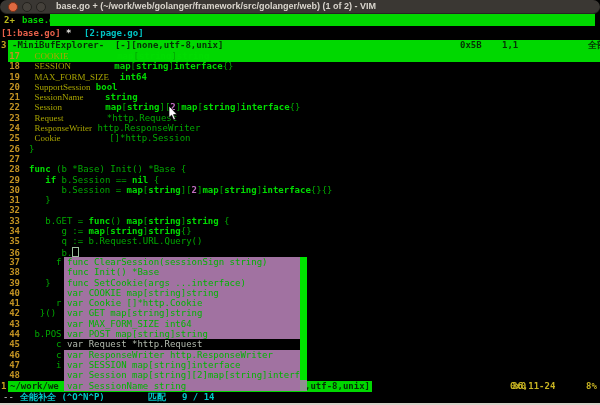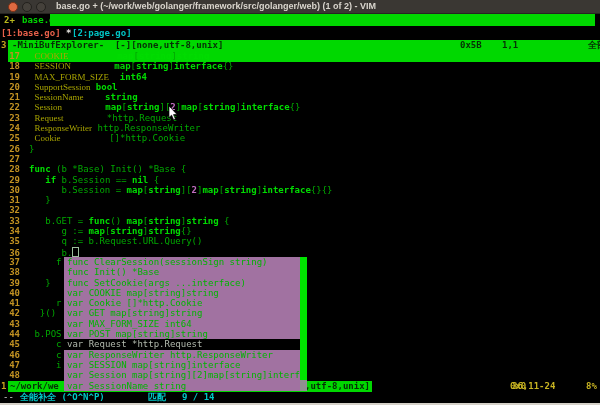--- a/index.html
+++ b/index.html
@@ -1,36 +1,36 @@
 <!DOCTYPE html>
 <html><head>
 <meta charset="utf-8">
 <style>
   html,body{margin:0;padding:0;background:#222;}
   .screen{position:relative;width:600px;height:405px;background:#000;overflow:hidden;
           font-family:"DejaVu Sans Mono",monospace;font-size:9px;line-height:10.31px;}
   
   .titlebar{position:absolute;left:0;top:0;width:600px;height:14px;background:#3a3733;
-            border-bottom:1px solid #262421;box-sizing:border-box;}
+            border-bottom:1px solid #262421;box-sizing:border-box;border-radius:7px;}
   .wbtn{position:absolute;top:2px;width:8px;height:8px;border-radius:50%;}
   .wbtn.close{left:8px;background:#e06a41;border:1px solid #7c3116;}
   .wbtn.min{left:22px;background:#45413b;border:1px solid #23211d;}
   .wbtn.max{left:36px;background:#45413b;border:1px solid #23211d;}
   .wtitle{position:absolute;left:56px;top:1px;color:#d9d5cd;
           font-family:"Liberation Sans",sans-serif;font-size:9px;font-weight:bold;white-space:pre;}
   
   .bufrow{position:absolute;left:0;top:14px;width:600px;height:13px;background:#000;white-space:pre;}
   .bprefix{position:absolute;left:4px;top:1px;color:#b9b91c;font-weight:bold;}
   .bname{position:absolute;left:22px;top:1px;color:#00d400;font-weight:bold;}
   .bfill{position:absolute;left:50px;top:0px;width:545px;height:12px;background:#00d800;}
   
   .tabrow{position:absolute;left:0;top:27px;width:528px;height:13px;background:#000;white-space:pre;padding-left:11px;}
   .tab1{position:absolute;left:1px;top:1px;color:#e8604a;font-weight:bold;}
   .tstar{position:absolute;left:66px;top:1px;color:#e8e6e2;font-weight:bold;}
-  .tab2{position:absolute;left:72px;top:1px;color:#00c4c4;font-weight:bold;}
+  .tab2{position:absolute;left:84px;top:1px;color:#00c4c4;font-weight:bold;}
   
   .sline{position:absolute;left:0;width:600px;height:11px;background:#000;}
   .stop{top:40px;}
   .sbottom{top:381px;}
   .bufnr{position:absolute;left:1px;top:0;color:#c8a41e;font-weight:bold;}
   .sgreen{position:absolute;left:8px;top:0;right:0;height:22px;background:#00d800;color:#003000;}
   .sgreen2{position:absolute;left:8px;top:0;width:364px;height:11px;background:#00d800;color:#003000;}
   .slabel{position:absolute;left:4px;top:0;white-space:pre;font-weight:bold;color:#062e06;}
   .spath{position:absolute;left:2px;top:0;white-space:pre;font-weight:bold;color:#062e06;}
   .ssuffix{position:absolute;right:2px;top:0;white-space:pre;font-weight:bold;color:#062e06;}
@@ -100,21 +100,21 @@
 
   <div class="codearea">
       <div class="crow"><span class="gut">17</span><span class="ctext"><span class="t"> </span><span class="f">COOKIE</span><span class="t">         </span><span class="k">map</span><span class="t">[</span><span class="k">string</span><span class="t">]</span><span class="k">string</span></span></div>
       <div class="crow"><span class="gut">18</span><span class="ctext"><span class="t"> </span><span class="f">SESSION</span><span class="t">        </span><span class="k">map</span><span class="t">[</span><span class="k">string</span><span class="t">]</span><span class="k">interface</span><span class="t">{}</span></span></div>
       <div class="crow"><span class="gut">19</span><span class="ctext"><span class="t"> </span><span class="f">MAX_FORM_SIZE</span><span class="t">  </span><span class="k">int64</span></span></div>
       <div class="crow"><span class="gut">20</span><span class="ctext"><span class="t"> </span><span class="f">SupportSession</span><span class="t"> </span><span class="k">bool</span></span></div>
       <div class="crow"><span class="gut">21</span><span class="ctext"><span class="t"> </span><span class="f">SessionName</span><span class="t">    </span><span class="k">string</span></span></div>
       <div class="crow"><span class="gut">22</span><span class="ctext"><span class="t"> </span><span class="f">Session</span><span class="t">        </span><span class="k">map</span><span class="t">[</span><span class="k">string</span><span class="t">][</span><span class="p">2</span><span class="t">]</span><span class="k">map</span><span class="t">[</span><span class="k">string</span><span class="t">]</span><span class="k">interface</span><span class="t">{}</span></span></div>
       <div class="crow"><span class="gut">23</span><span class="ctext"><span class="t"> </span><span class="f">Request</span><span class="t">        *http.Request</span></span></div>
       <div class="crow"><span class="gut">24</span><span class="ctext"><span class="t"> </span><span class="f">ResponseWriter</span><span class="t"> http.ResponseWriter</span></span></div>
-      <div class="crow"><span class="gut">25</span><span class="ctext"><span class="t"> </span><span class="f">Cookie</span><span class="t">         []*http.Cookie</span></span></div>
+      <div class="crow"><span class="gut">25</span><span class="ctext"><span class="t"> </span><span class="f">Cookie</span><span class="t">         []*http.Session</span></span></div>
       <div class="crow"><span class="gut">26</span><span class="ctext"><span class="t">}</span></span></div>
       <div class="crow"><span class="gut">27</span><span class="ctext"></span></div>
       <div class="crow"><span class="gut">28</span><span class="ctext"><span class="k">func</span><span class="t"> (b *Base) Init() *Base {</span></span></div>
       <div class="crow"><span class="gut">29</span><span class="ctext"><span class="t">   </span><span class="k">if</span><span class="t"> b.Session == </span><span class="k">nil</span><span class="t"> {</span></span></div>
       <div class="crow"><span class="gut">30</span><span class="ctext"><span class="t">      b.Session = </span><span class="k">map</span><span class="t">[</span><span class="k">string</span><span class="t">][</span><span class="p">2</span><span class="t">]</span><span class="k">map</span><span class="t">[</span><span class="k">string</span><span class="t">]</span><span class="k">interface</span><span class="t">{}{}</span></span></div>
       <div class="crow"><span class="gut">31</span><span class="ctext"><span class="t">   }</span></span></div>
       <div class="crow"><span class="gut">32</span><span class="ctext"></span></div>
       <div class="crow"><span class="gut">33</span><span class="ctext"><span class="t">   b.GET = </span><span class="k">func</span><span class="t">() </span><span class="k">map</span><span class="t">[</span><span class="k">string</span><span class="t">]</span><span class="k">string</span><span class="t"> {</span></span></div>
       <div class="crow"><span class="gut">34</span><span class="ctext"><span class="t">      g := </span><span class="k">map</span><span class="t">[</span><span class="k">string</span><span class="t">]</span><span class="k">string</span><span class="t">{}</span></span></div>
       <div class="crow"><span class="gut">35</span><span class="ctext"><span class="t">      q := b.Request.URL.Query()</span></span></div>

